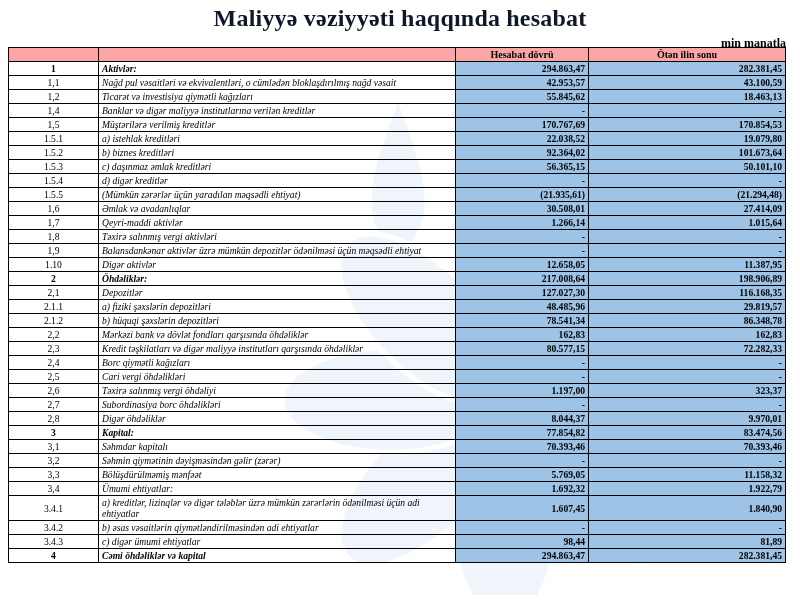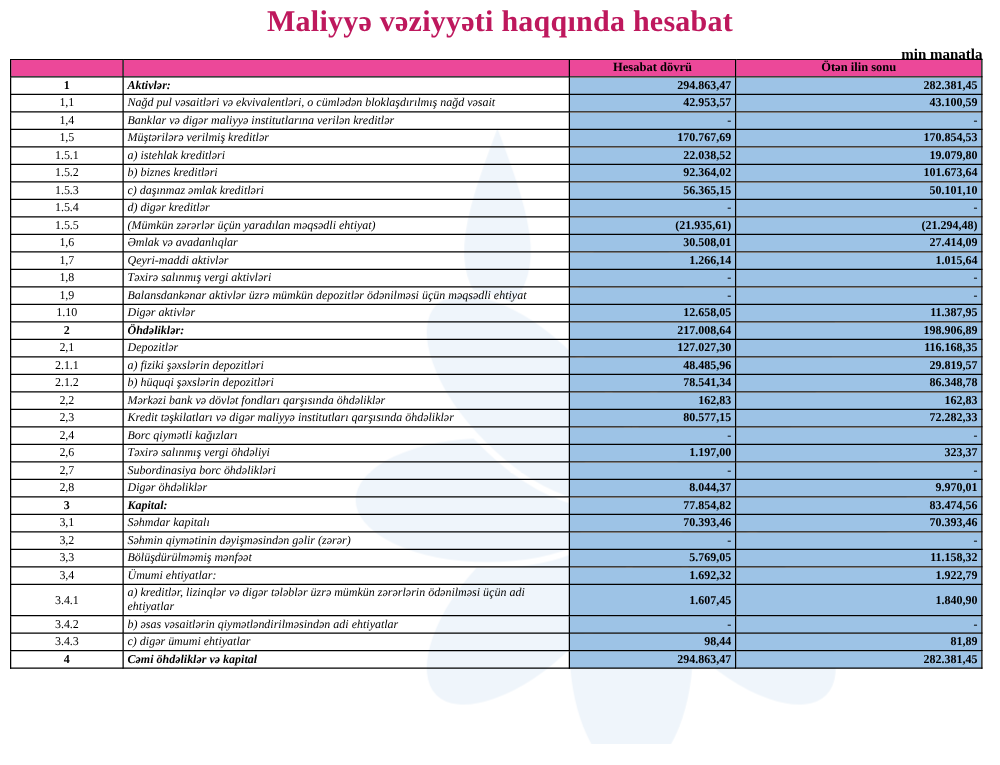--- a/index.html
+++ b/index.html
@@ -8,21 +8,21 @@
     width:800px; height:612px;
     background:#ffffff;
     font-family:"Liberation Serif", serif;
     position:relative;
     overflow:hidden;
   }
   .page-title {
     text-align:center;
     font-size:24px;
     font-weight:bold;
-    color:#be185d;
+    color:#0f172a;
     padding-top:5px;
     letter-spacing:0.2px;
   }
   .unit-note {
     position:absolute;
     top:36px;
     right:14px;
     font-size:12px;
     font-weight:bold;
     color:#000;
@@ -55,21 +55,21 @@
   td.num { text-align:center; }
   td.label { text-align:left; background:transparent;font-style:italic; }
   td.val {
     text-align:right;
     font-weight:bold;
     background:#9DC3E6;
   }
   td.hdr {
     text-align:center;
     font-weight:bold;
-    background:#ec4899;
+    background:#fca5a5;
     font-size:10px;
     font-family:Liberation Serif, serif;
   }
   tr.section td { font-weight:bold; }
   col.c1 { width:90px; }
   col.c2 { width:357px; }
   col.c3 { width:133px; }
   col.c4 { width:197px; }
 </style>
 </head>
@@ -118,20 +118,26 @@
         <td class="val">294.863,47</td>
         <td class="val">282.381,45</td>
       </tr>
       <tr>
         <td class="num">1,1</td>
         <td class="label">Nağd pul vəsaitləri və ekvivalentləri, o cümlədən bloklaşdırılmış nağd vəsait</td>
         <td class="val">42.953,57</td>
         <td class="val">43.100,59</td>
       </tr>
       <tr>
+        <td class="num">1,2</td>
+        <td class="label">Ticarət və investisiya qiymətli kağızları</td>
+        <td class="val">55.845,62</td>
+        <td class="val">18.463,13</td>
+      </tr>
+      <tr>
         <td class="num">1,4</td>
         <td class="label">Banklar və digər maliyyə institutlarına verilən kreditlər</td>
         <td class="val">-</td>
         <td class="val">-</td>
       </tr>
       <tr>
         <td class="num">1,5</td>
         <td class="label">Müştərilərə verilmiş kreditlər</td>
         <td class="val">170.767,69</td>
         <td class="val">170.854,53</td>
@@ -232,20 +238,26 @@
         <td class="val">80.577,15</td>
         <td class="val">72.282,33</td>
       </tr>
       <tr>
         <td class="num">2,4</td>
         <td class="label">Borc qiymətli kağızları</td>
         <td class="val">-</td>
         <td class="val">-</td>
       </tr>
       <tr>
+        <td class="num">2,5</td>
+        <td class="label">Cari vergi öhdəlikləri</td>
+        <td class="val">-</td>
+        <td class="val">-</td>
+      </tr>
+      <tr>
         <td class="num">2,6</td>
         <td class="label">Təxirə salınmış vergi öhdəliyi</td>
         <td class="val">1.197,00</td>
         <td class="val">323,37</td>
       </tr>
       <tr>
         <td class="num">2,7</td>
         <td class="label">Subordinasiya borc öhdəlikləri</td>
         <td class="val">-</td>
         <td class="val">-</td>

